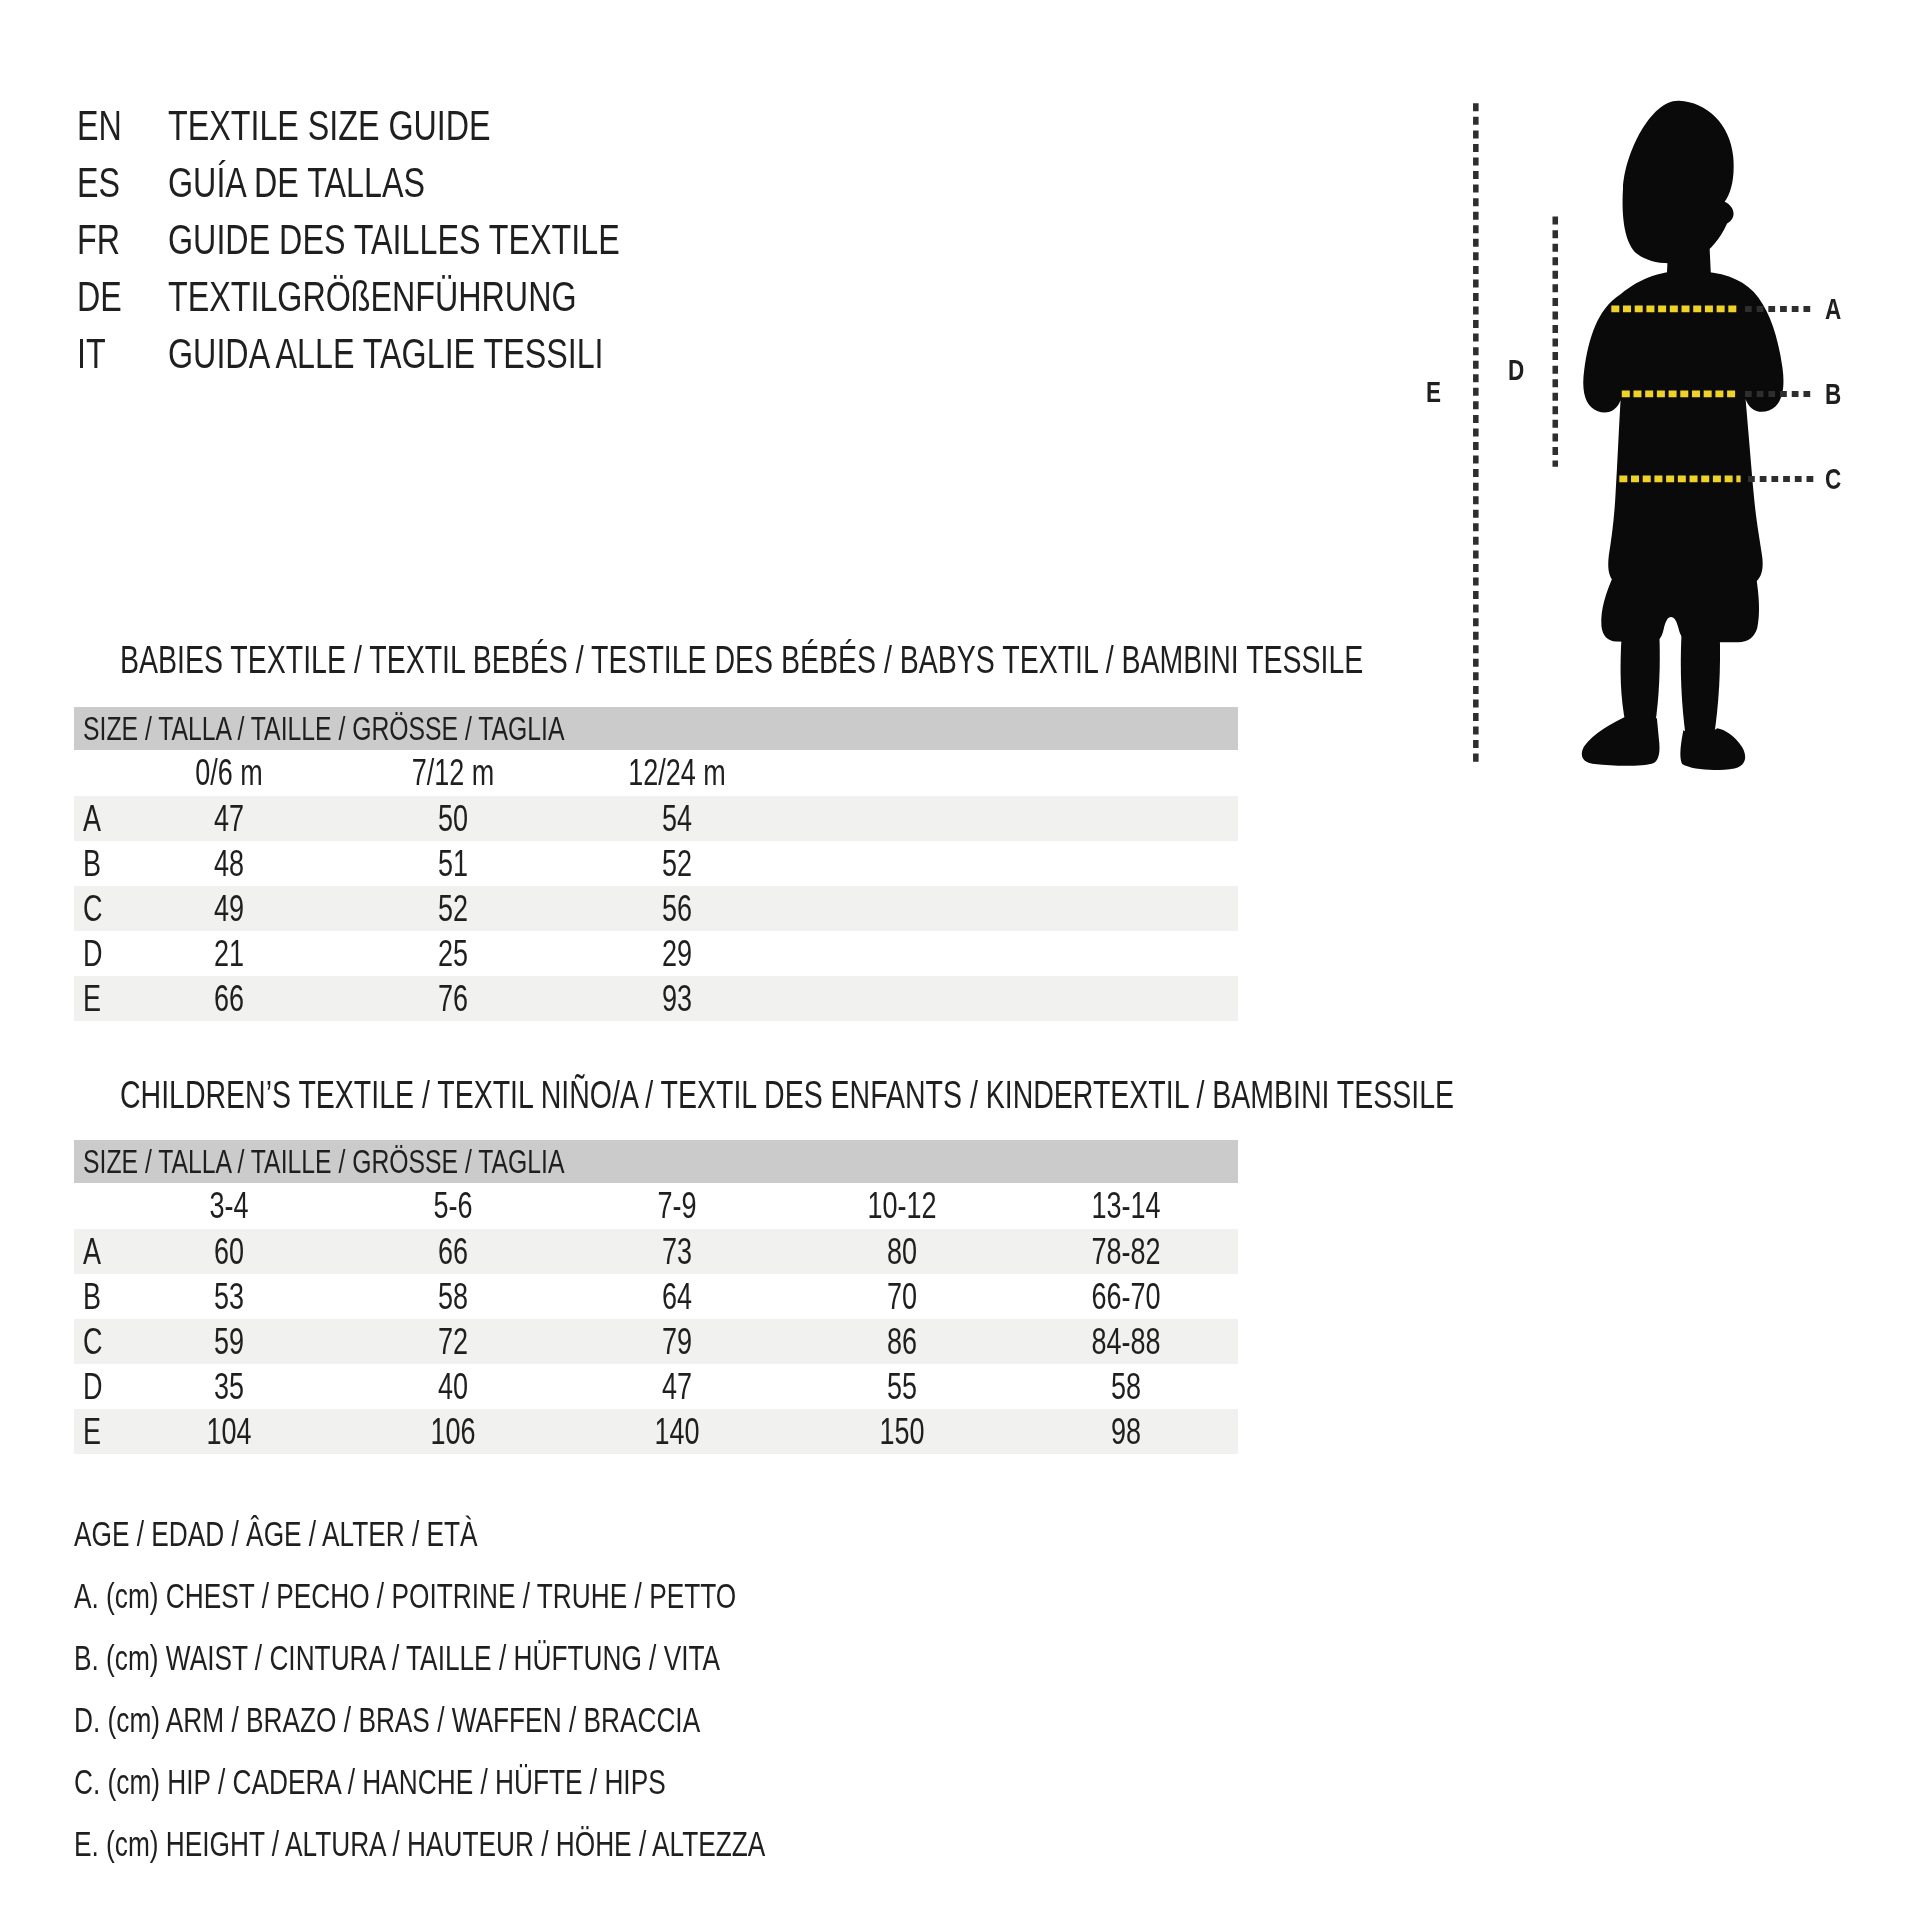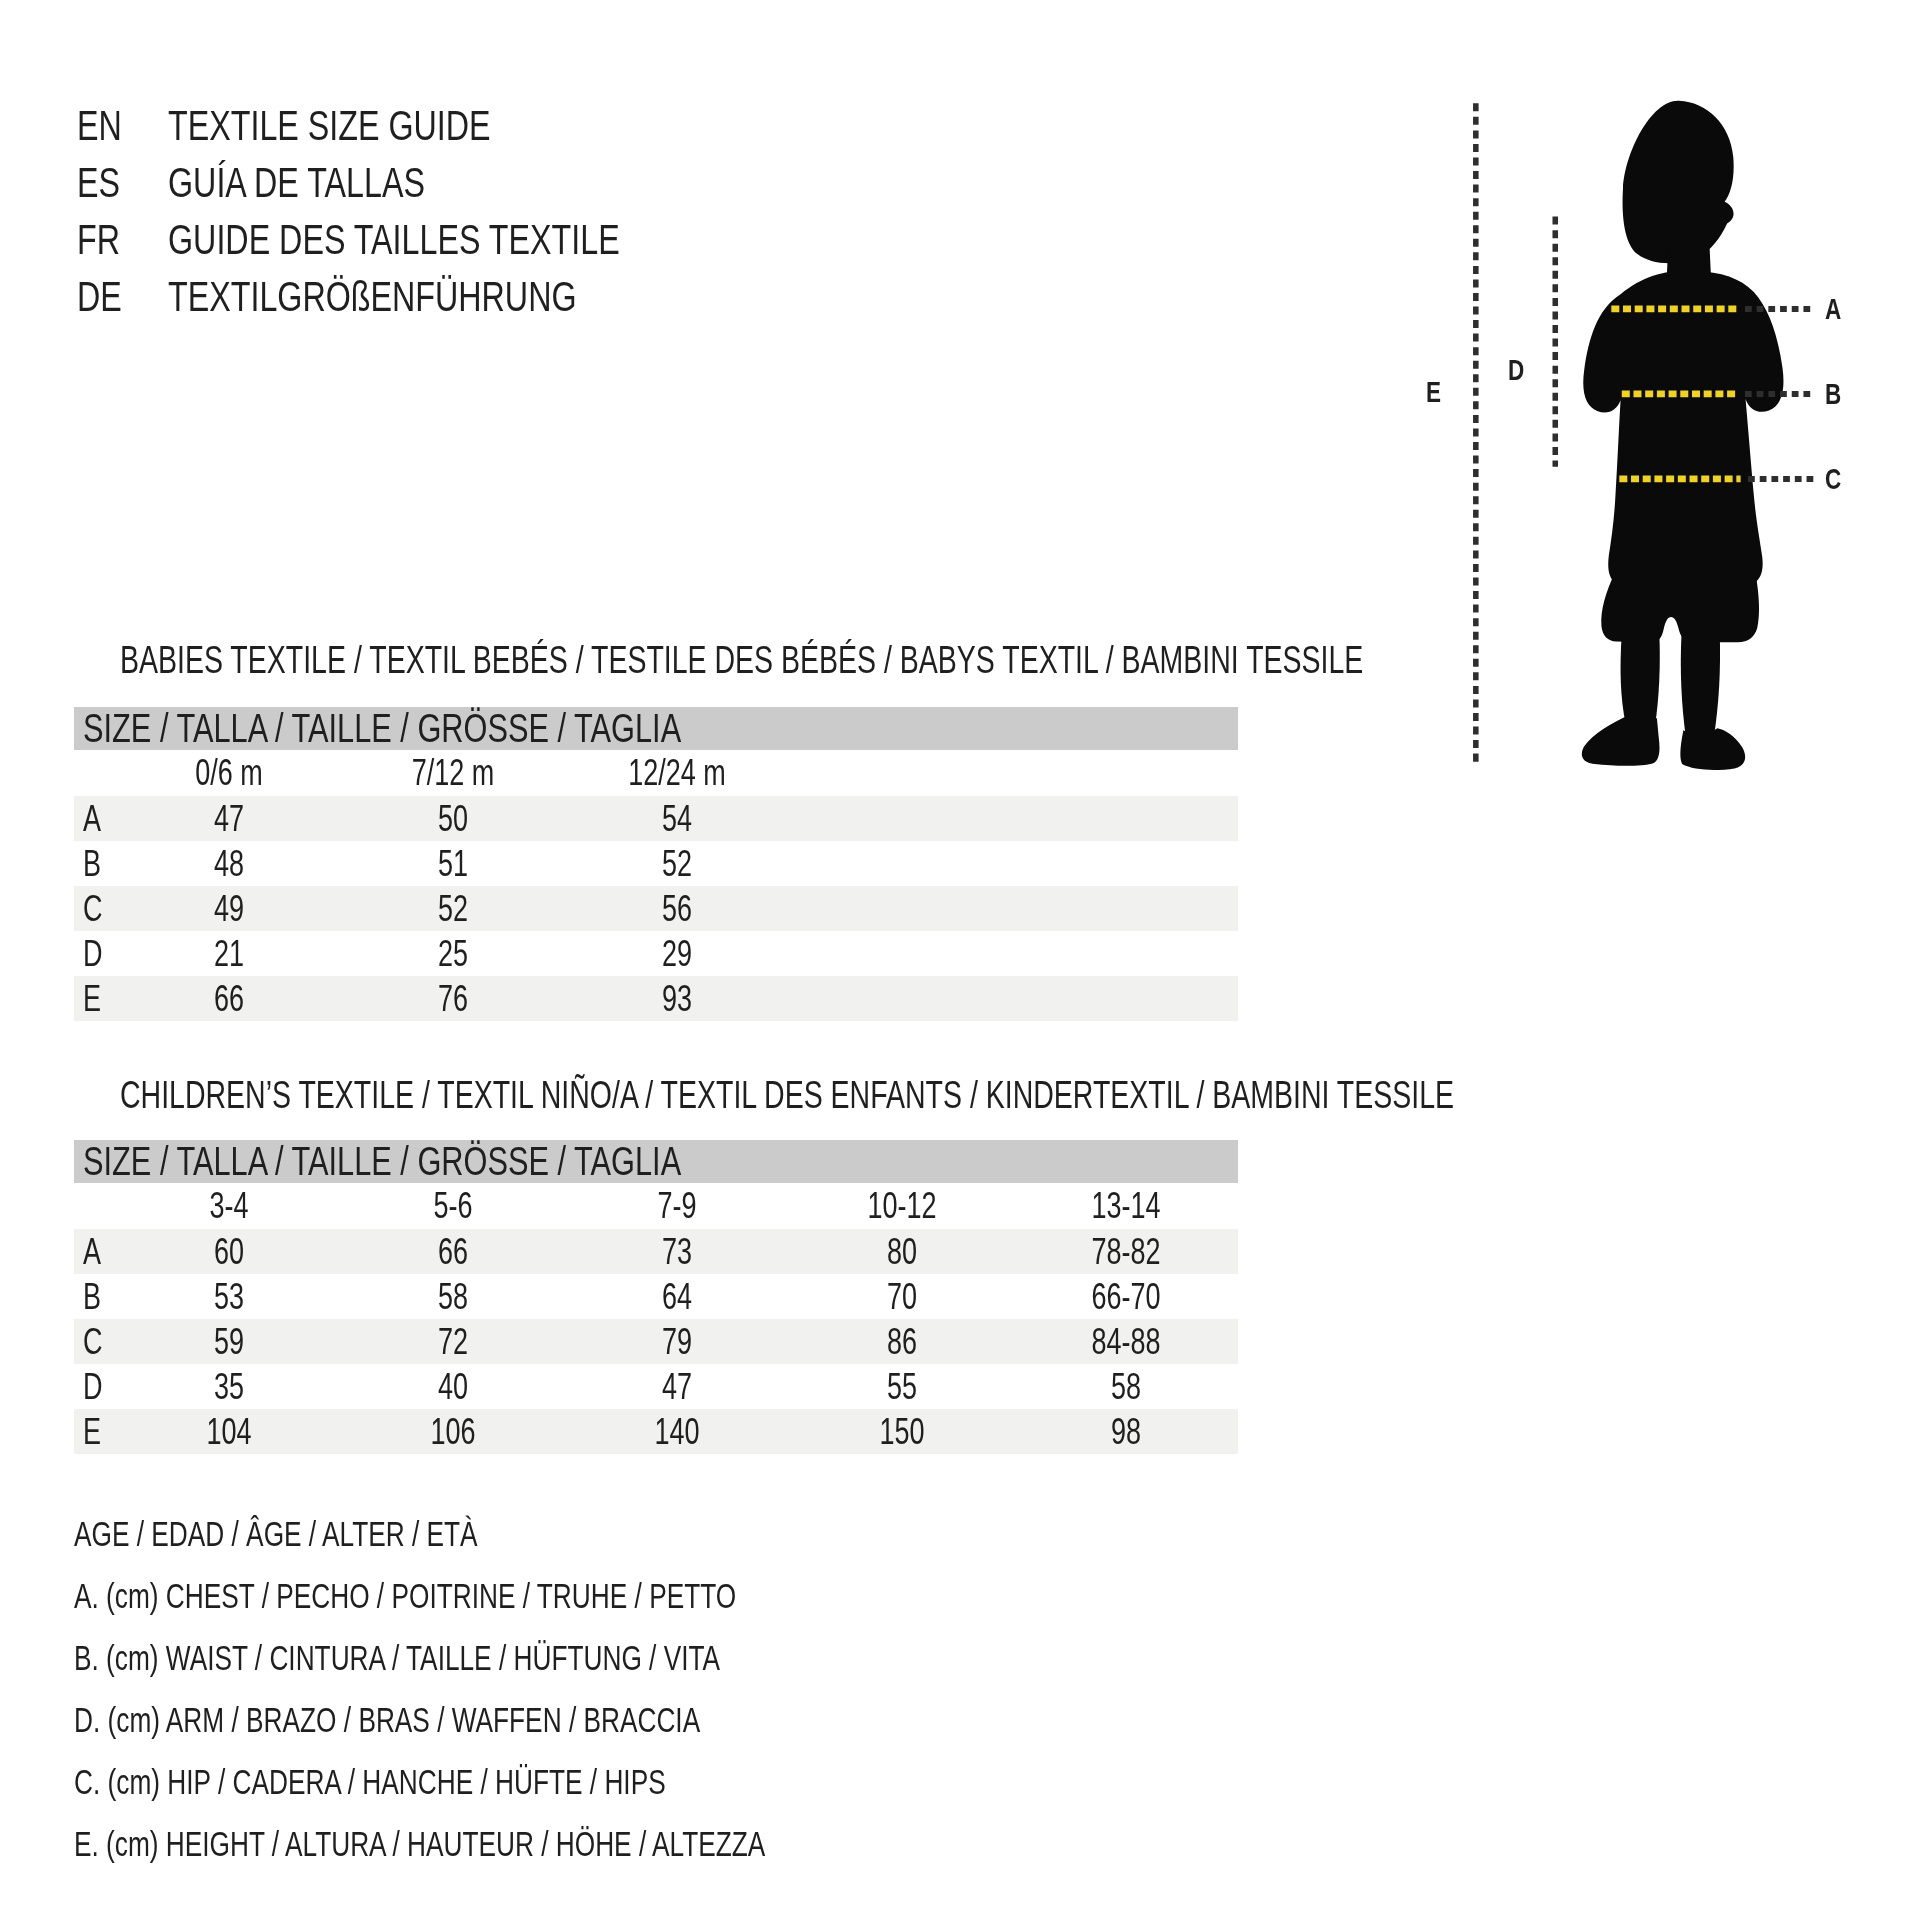--- a/index.html
+++ b/index.html
@@ -23,21 +23,21 @@
   .mline-d{stroke:var(--measure-dark,#2e2e2e);stroke-width:10;stroke-dasharray:11 8;fill:none;}
   .vline{stroke:var(--measure-dark,#2e2e2e);stroke-width:9;stroke-dasharray:13 9;fill:none;}
   .fig-label{position:absolute;transform:translateY(-50%);font-weight:700;font-size:30px;}
 
   
   .sec-title{position:absolute;left:74px;font-size:38px;line-height:38px;white-space:nowrap;margin-left:46px;}
 
   
   .table{position:absolute;left:74px;width:1164px;}
   .thead{height:43px;background:var(--bar,#cbcbcb);display:flex;align-items:center;
-         padding-left:8.6px;box-sizing:border-box;font-size:41px;}
+         padding-left:8.6px;box-sizing:border-box;font-size:33px;}
   .row{display:flex;height:45px;align-items:center;font-size:36px;}
   .sizerow{height:46px;}
   .cell{flex:1;display:flex;justify-content:center;align-items:center;}
   .label-cell{flex:0 0 43px;justify-content:flex-start;padding-left:8.6px;box-sizing:border-box;}
   .stripe{background:var(--stripe,#f1f1ef);}
 
   
   .legend{position:absolute;left:74px;top:1503px;}
   .legend-line{height:62px;display:flex;align-items:center;font-size:35px;}
 </style>
@@ -55,20 +55,24 @@
       <span class="lang-code"><span class="cx">ES</span></span>
       <span class="cx">GUÍA DE TALLAS</span>
     </div>
     <div class="lang-row">
       <span class="lang-code"><span class="cx">FR</span></span>
       <span class="cx">GUIDE DES TAILLES TEXTILE</span>
     </div>
     <div class="lang-row">
       <span class="lang-code"><span class="cx">DE</span></span>
       <span class="cx">TEXTILGRÖßENFÜHRUNG</span>
+    </div>
+    <div class="lang-row">
+      <span class="lang-code"><span class="cx">IT</span></span>
+      <span class="cx">GUIDA ALLE TAGLIE TESSILI</span>
     </div>
   </div>
 
   <svg class="figure" viewBox="0 0 846 1130" aria-hidden="true">
 
     <line class="vline" x1="115" y1="28" x2="115" y2="1105"></line>
 
     <line class="vline" x1="244" y1="212" x2="244" y2="618"></line>
 
     <path class="sil" d="M 445 24 C 490 26 528 62 533 115 C 536 150 529 174 519 188 C 536 196 539 214 523 223 C 510 252 492 270 473 279 C 438 293 398 290 375 271 C 357 254 351 214 354 166 C 357 108 400 22 445 24 Z"></path>

